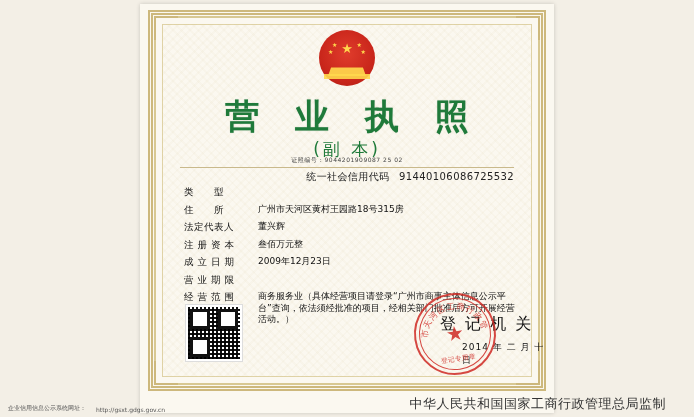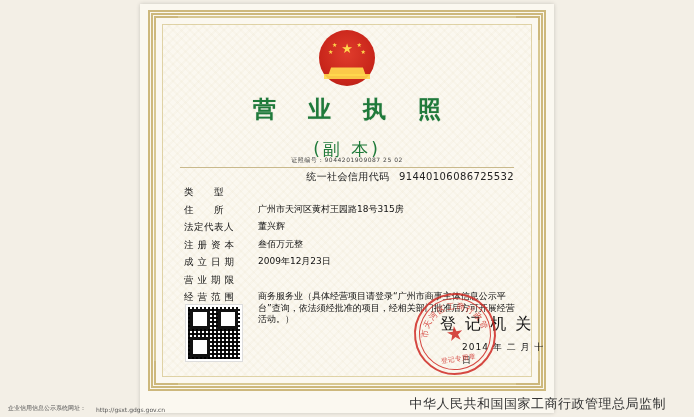--- a/index.html
+++ b/index.html
@@ -62,21 +62,21 @@
   }
   .emblem .gate2{
     position:absolute;left:5px;bottom:7px;width:46px;height:5px;background:#ffd84d;opacity:.9;
   }
 
   
   .title{
     position:absolute;left:0;right:0;top:90px;text-align:center;
     color:#1f7a3a;
     font-family:"DejaVu Sans","Liberation Sans",sans-serif;
-    font-size:23px;font-weight:bold;letter-spacing:12px;
+    font-size:34px;font-weight:bold;letter-spacing:12px;
     text-indent:12px;
     text-shadow:0 0 1px rgba(0,90,40,0.35);
   }
   .subtitle{
     position:absolute;left:0;right:0;top:134px;text-align:center;
     color:#1f7a3a;font-size:17px;letter-spacing:3px;
   }
   .certno{
     position:absolute;left:0;right:0;top:152px;text-align:center;
     color:#444;font-size:6px;letter-spacing:.5px;

